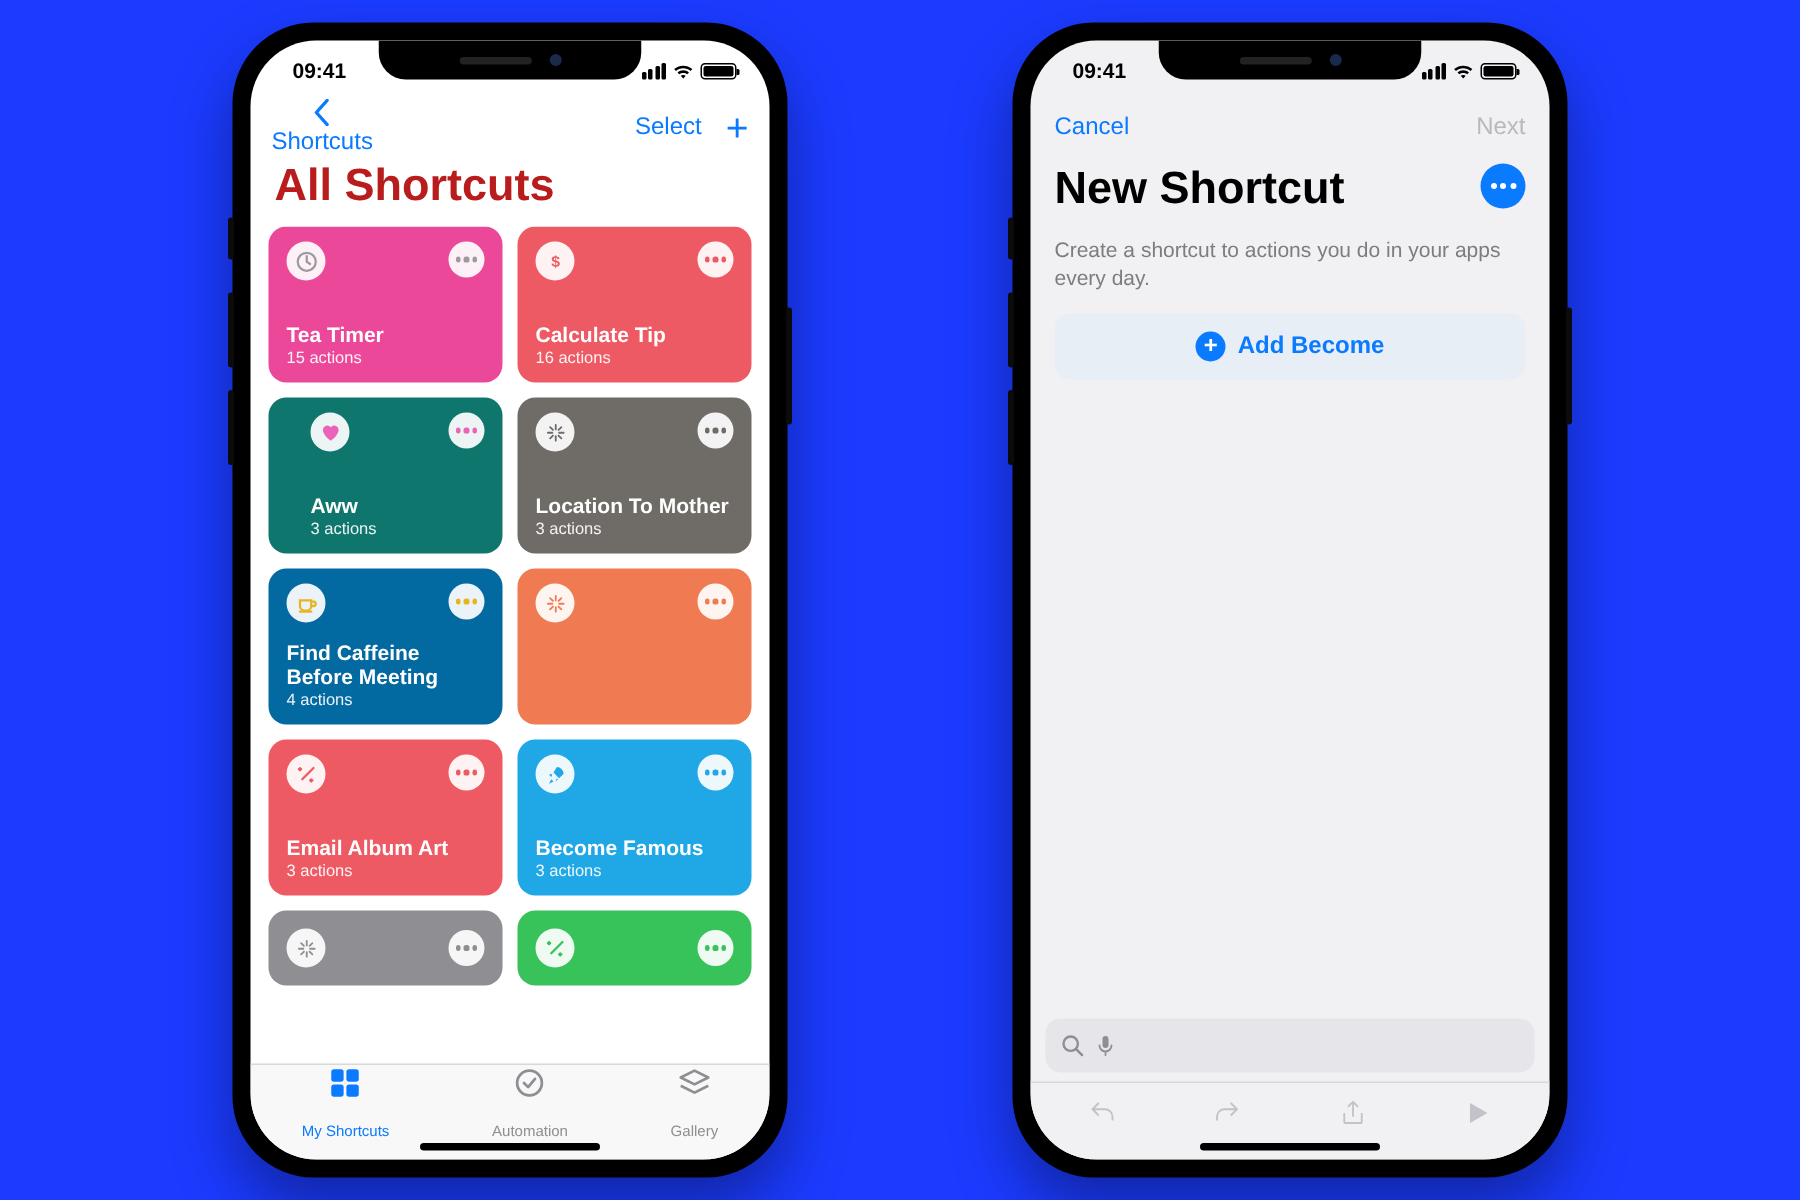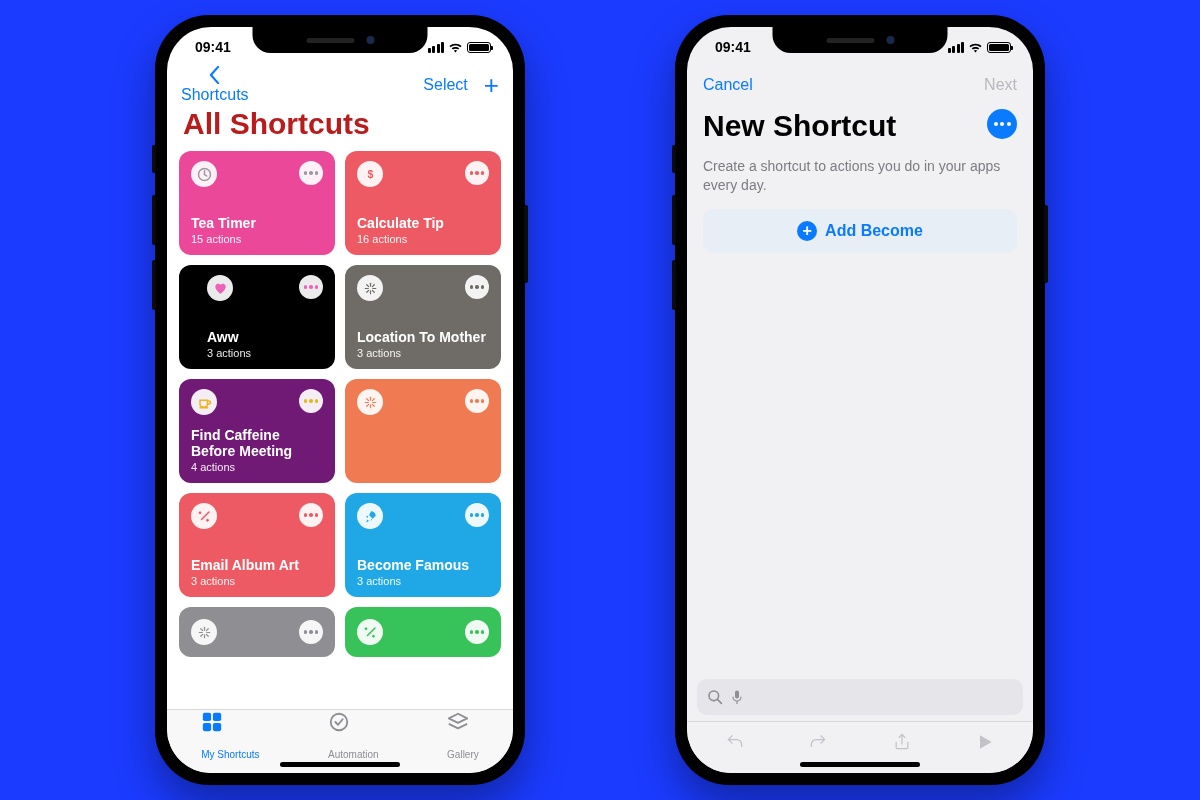--- a/index.html
+++ b/index.html
@@ -118,21 +118,21 @@
   .card.half .top { height:100%; align-items:center; }
 
   
   .tabbar {
     flex:0 0 64px; height:64px;
     background:rgba(248,248,248,.94);
     border-top:1px solid #d8d8d8;
     display:flex; justify-content:space-around; align-items:center;
     padding-bottom:12px;
   }
-  .tab { display:flex; flex-direction:column; align-items:flex-start; gap:16px; font-size:10px; color:#8e8e93; }
+  .tab { display:flex; flex-direction:column; align-items:center; gap:16px; font-size:10px; color:#8e8e93; }
   .tab.active { color:#0a7aff; }
   .tab svg { width:22px; height:22px; }
 
   
   .nav2 {
     height:36px; display:flex; align-items:center; justify-content:space-between;
     padding:0 16px; font-size:16px;
   }
   .disabled { color:#b8b8bd; }
 
@@ -251,21 +251,21 @@
               <span style="background:#ee5a63"></span>
               <span style="background:#ee5a63"></span>
               <span style="background:#ee5a63"></span>
             </div>
           </div>
           <div>
             <div class="name">Calculate Tip</div>
             <div class="sub">16 actions</div>
           </div>
         </div>
-        <div class="card" style="background: #000000; padding-left: 28px;">
+        <div class="card" style="background: #0f766e; padding-left: 28px;">
           <div class="top">
             <div class="iconc">
               <svg viewBox="0 0 20 20">
                 <path d="M10 17s-7-4.5-7-10a4 4 0 0 1 7-2 4 4 0 0 1 7 2c0 5.5-7 10-7 10z" fill="#eb62b9"></path>
               </svg>
             </div>
             <div class="more">
               <span style="background:#eb62b9"></span>
               <span style="background:#eb62b9"></span>
               <span style="background:#eb62b9"></span>
@@ -296,21 +296,21 @@
               <span style="background:#6f6b67"></span>
               <span style="background:#6f6b67"></span>
               <span style="background:#6f6b67"></span>
             </div>
           </div>
           <div>
             <div class="name">Location To Mother</div>
             <div class="sub">3 actions</div>
           </div>
         </div>
-        <div class="card" style="background: #701a75;">
+        <div class="card" style="background: #0369a1;">
           <div class="top">
             <div class="iconc">
               <svg viewBox="0 0 20 20">
                 <path d="M4 7h10v5a4 4 0 0 1-4 4H8a4 4 0 0 1-4-4V7zM14 8h2a2 2 0 0 1 0 4h-2" fill="none" stroke="#e7b61e" stroke-width="2"></path>
                 <rect x="3" y="16" width="12" height="2" rx="1" fill="#e7b61e"></rect>
               </svg>
             </div>
             <div class="more">
               <span style="background:#e7b61e"></span>
               <span style="background:#e7b61e"></span>

